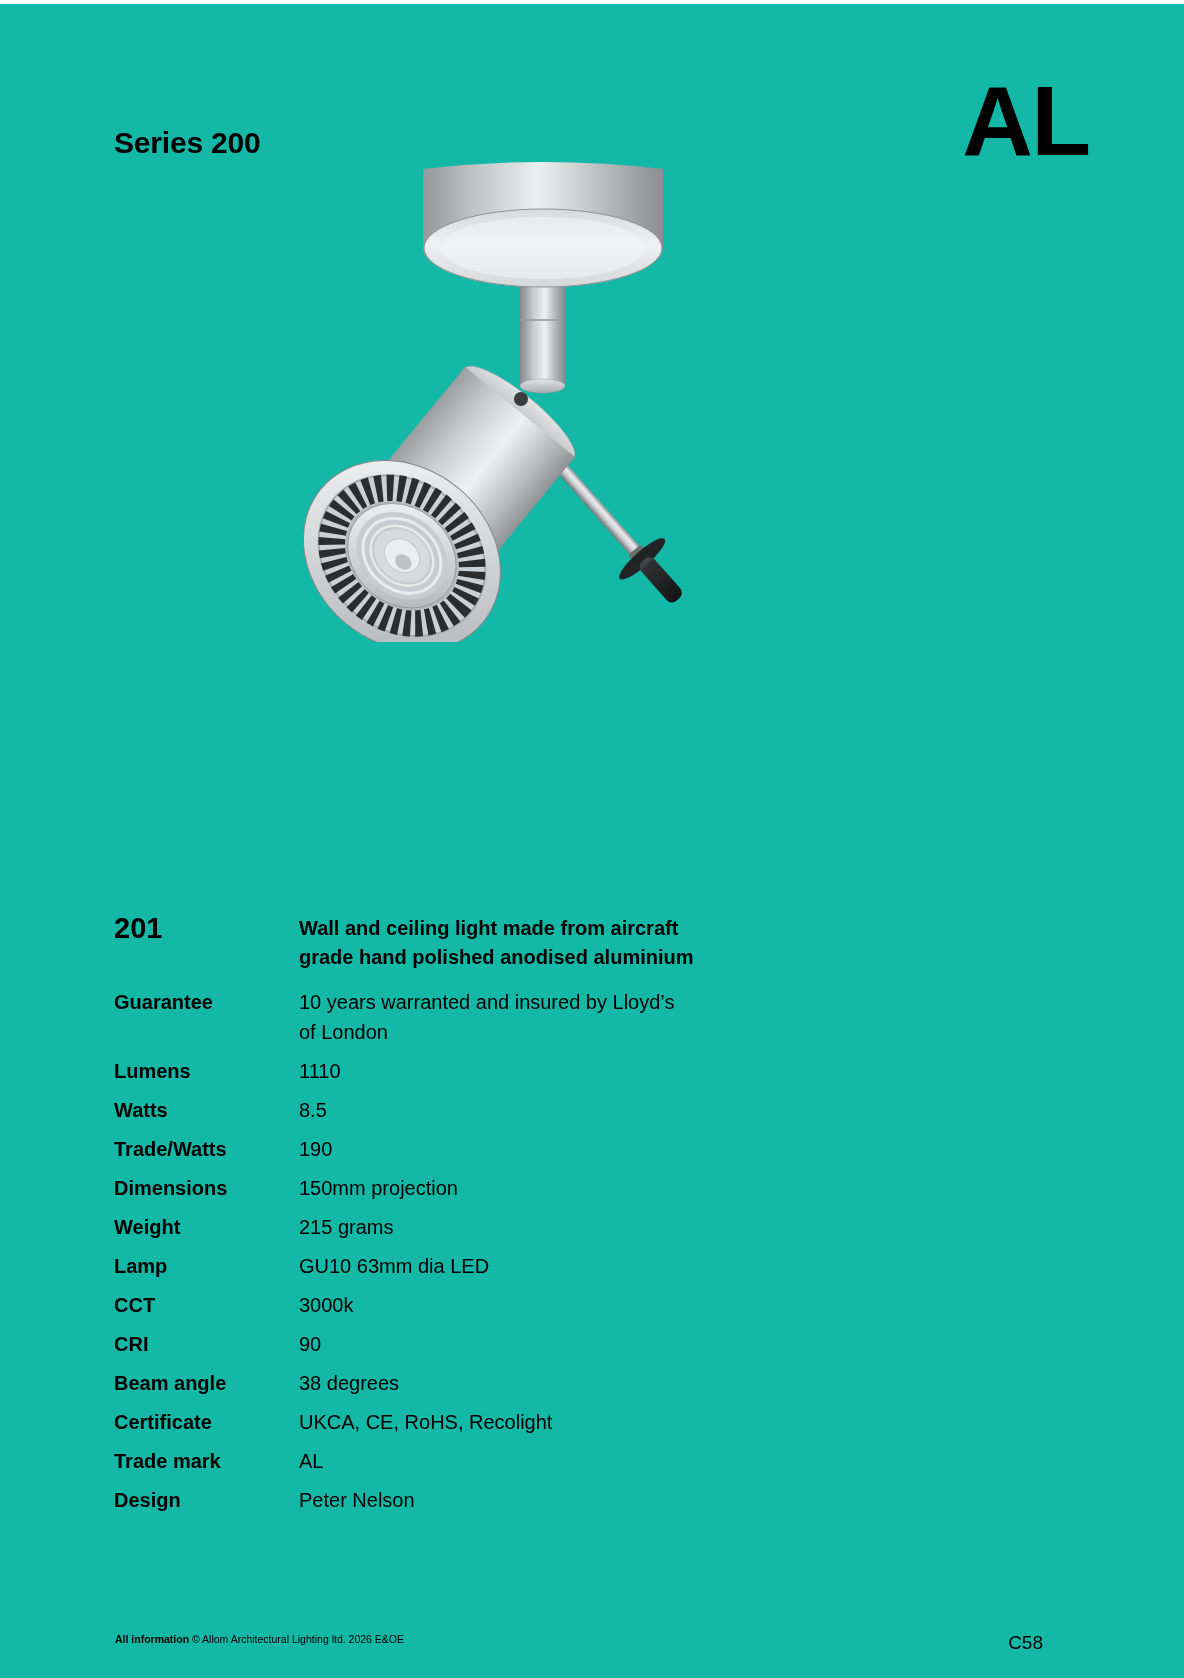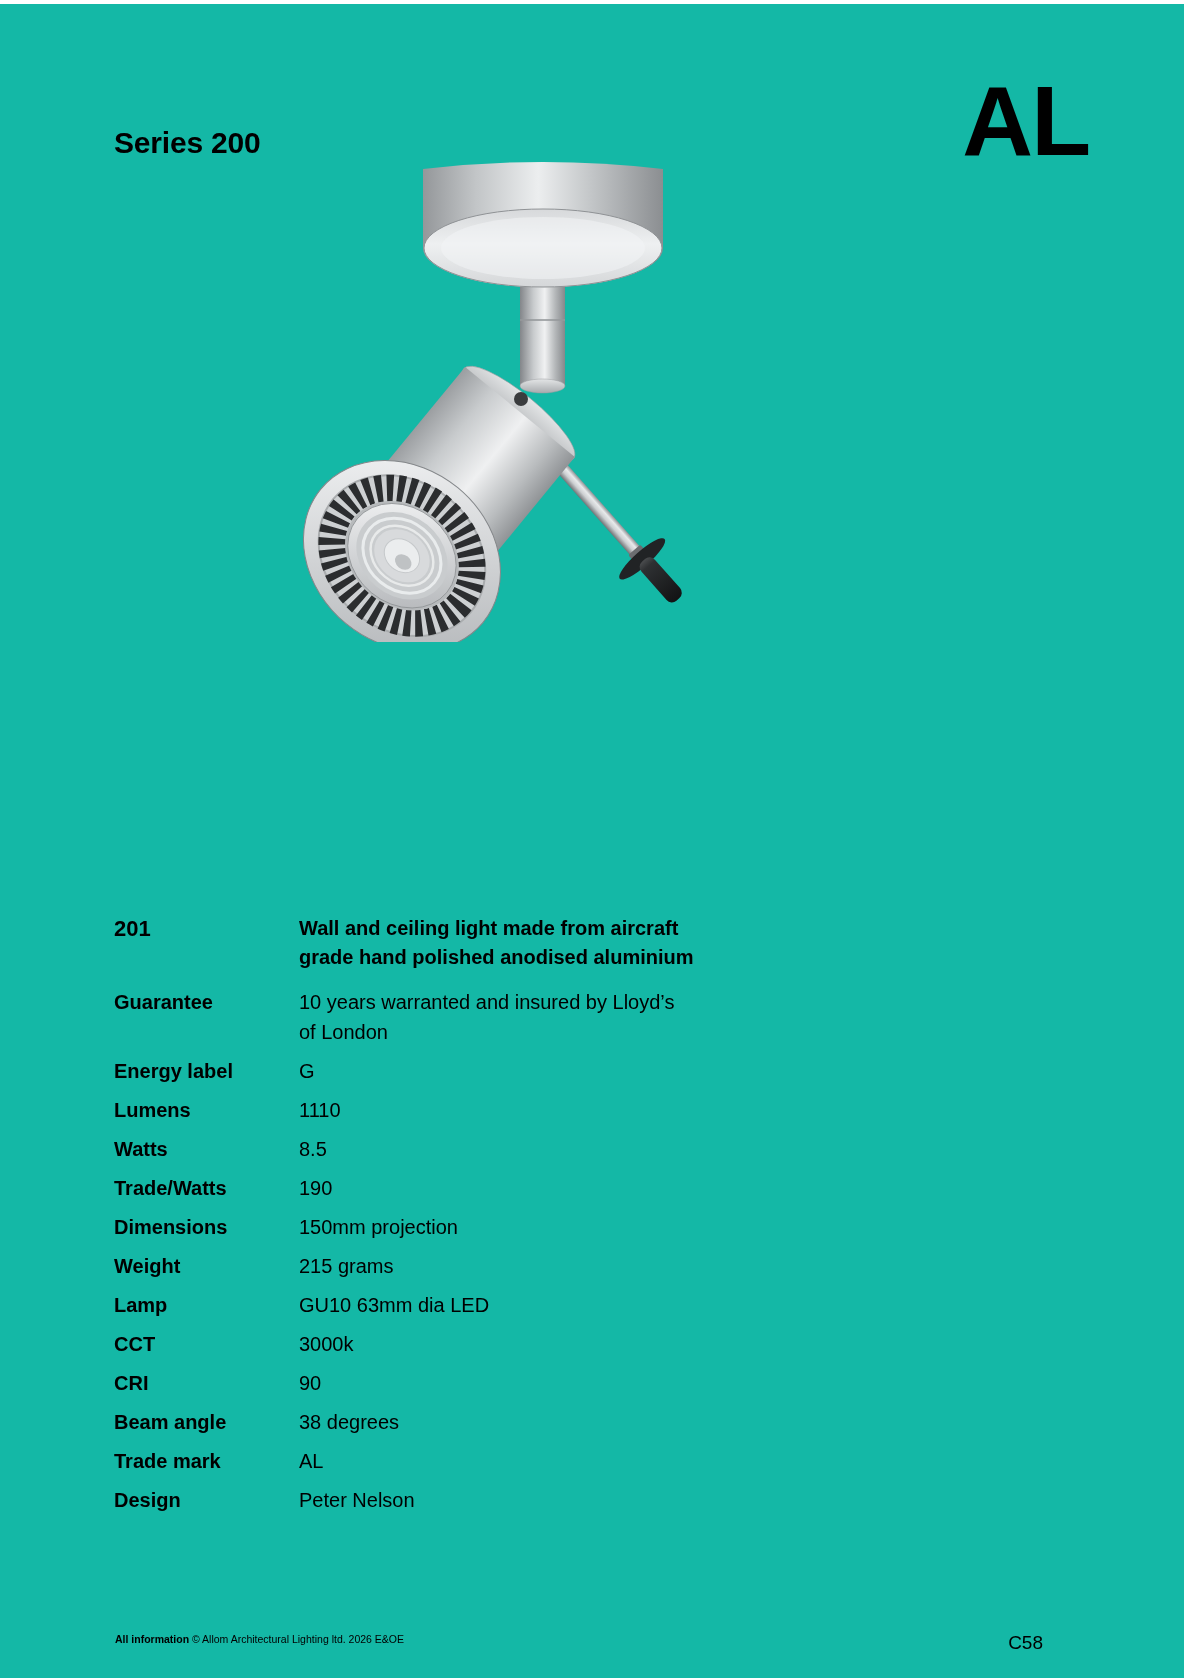--- a/index.html
+++ b/index.html
@@ -5,21 +5,21 @@
   html,body{margin:0;padding:0;background:#ffffff;}
   .page{
     position:relative;width:1184px;height:1678px;margin:4px auto;background:#14b8a6;
     color:#000;font-family:"Liberation Sans","DejaVu Sans",sans-serif;overflow:hidden;
   }
   .series-title{position:absolute;left:114px;top:124px;font-size:30px;font-weight:700;line-height:1;letter-spacing:-0.2px;}
   .brand-logo{position:absolute;right:95px;top:68px;font-size:98px;font-weight:700;line-height:1;letter-spacing:-2px;}
   .product-image{position:absolute;left:278px;top:133px;width:472px;height:505px;}
   .spec-section{position:absolute;left:114px;top:910px;width:660px;font-size:20px;}
   .spec-heading{display:flex;margin-bottom:15px;}
-  .model{flex:0 0 185px;font-size:22px;font-weight:700;line-height:29px;}
+  .model{flex:0 0 185px;font-size:29px;font-weight:700;line-height:29px;}
   .description{font-weight:700;line-height:29px;}
   .spec-row{display:flex;line-height:30px;margin-bottom:9px;}
   .spec-label{flex:0 0 185px;font-weight:700;}
   .spec-value{font-weight:400;}
   .footer-copy{position:absolute;left:115px;top:1629px;font-size:10.5px;line-height:1.3;}
   .footer-copy .bold{font-weight:700;}
   .page-code{position:absolute;right:141px;top:1629px;font-size:19px;line-height:1;}
 </style>
 </head>
 <body>
@@ -132,26 +132,20 @@
     </div>
     <div id="spec-rows">
   <div class="spec-row">
     <div class="spec-label">Guarantee</div>
     <div class="spec-value">
             <div>10 years warranted and insured by Lloyd’s</div>
             <div>of London</div>
           </div>
   </div>
 
-  <div class="spec-row">
-    <div class="spec-label">Energy label</div>
-    <div class="spec-value">
-            <div>G</div>
-          </div>
-  </div>
 
   <div class="spec-row">
     <div class="spec-label">Lumens</div>
     <div class="spec-value">
             <div>1110</div>
           </div>
   </div>
 
   <div class="spec-row">
     <div class="spec-label">Watts</div>
@@ -202,20 +196,26 @@
           </div>
   </div>
 
   <div class="spec-row">
     <div class="spec-label">Beam angle</div>
     <div class="spec-value">
             <div>38 degrees</div>
           </div>
   </div>
 
+  <div class="spec-row">
+    <div class="spec-label">Certificate</div>
+    <div class="spec-value">
+            <div>UKCA, CE, RoHS, Recolight</div>
+          </div>
+  </div>
 
   <div class="spec-row">
     <div class="spec-label">Trade mark</div>
     <div class="spec-value">
             <div>AL</div>
           </div>
   </div>
 
   <div class="spec-row">
     <div class="spec-label">Design</div>

